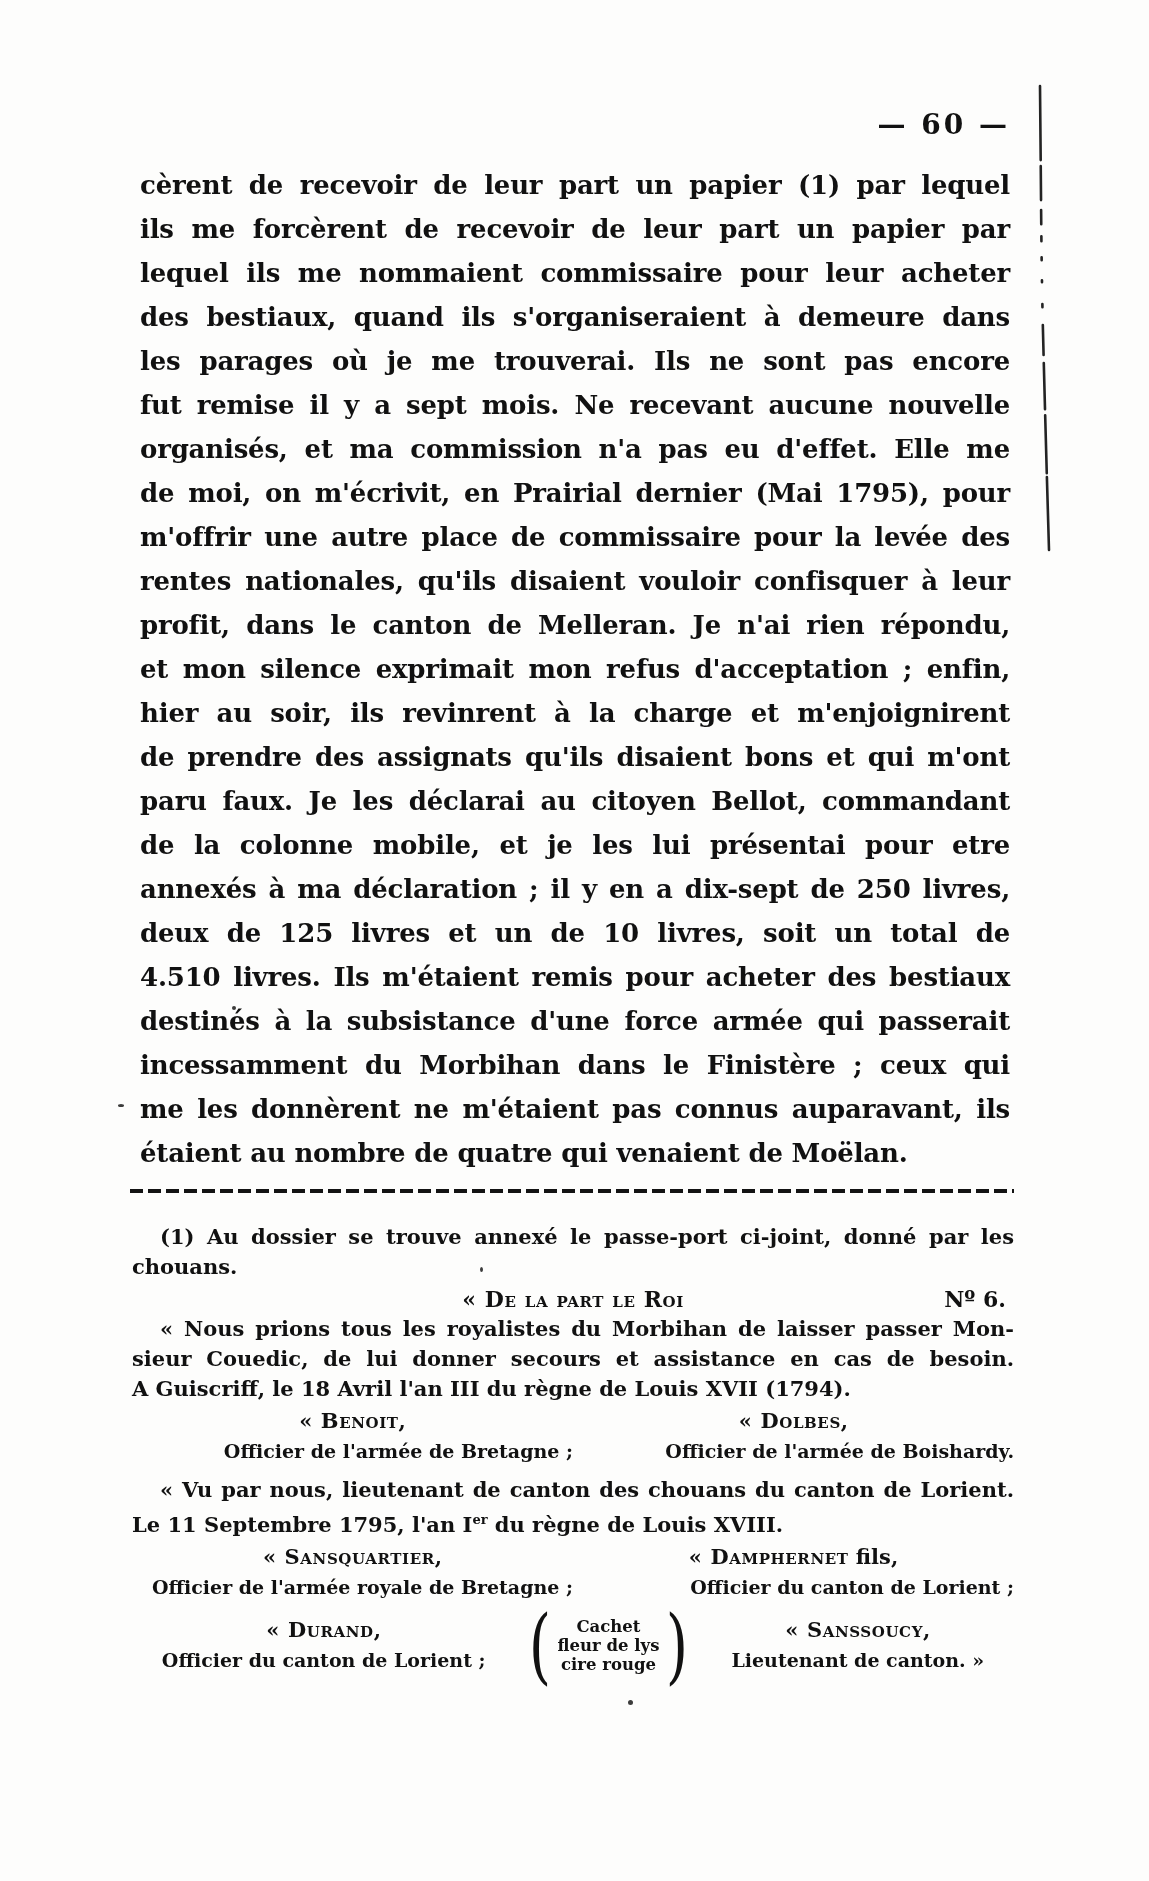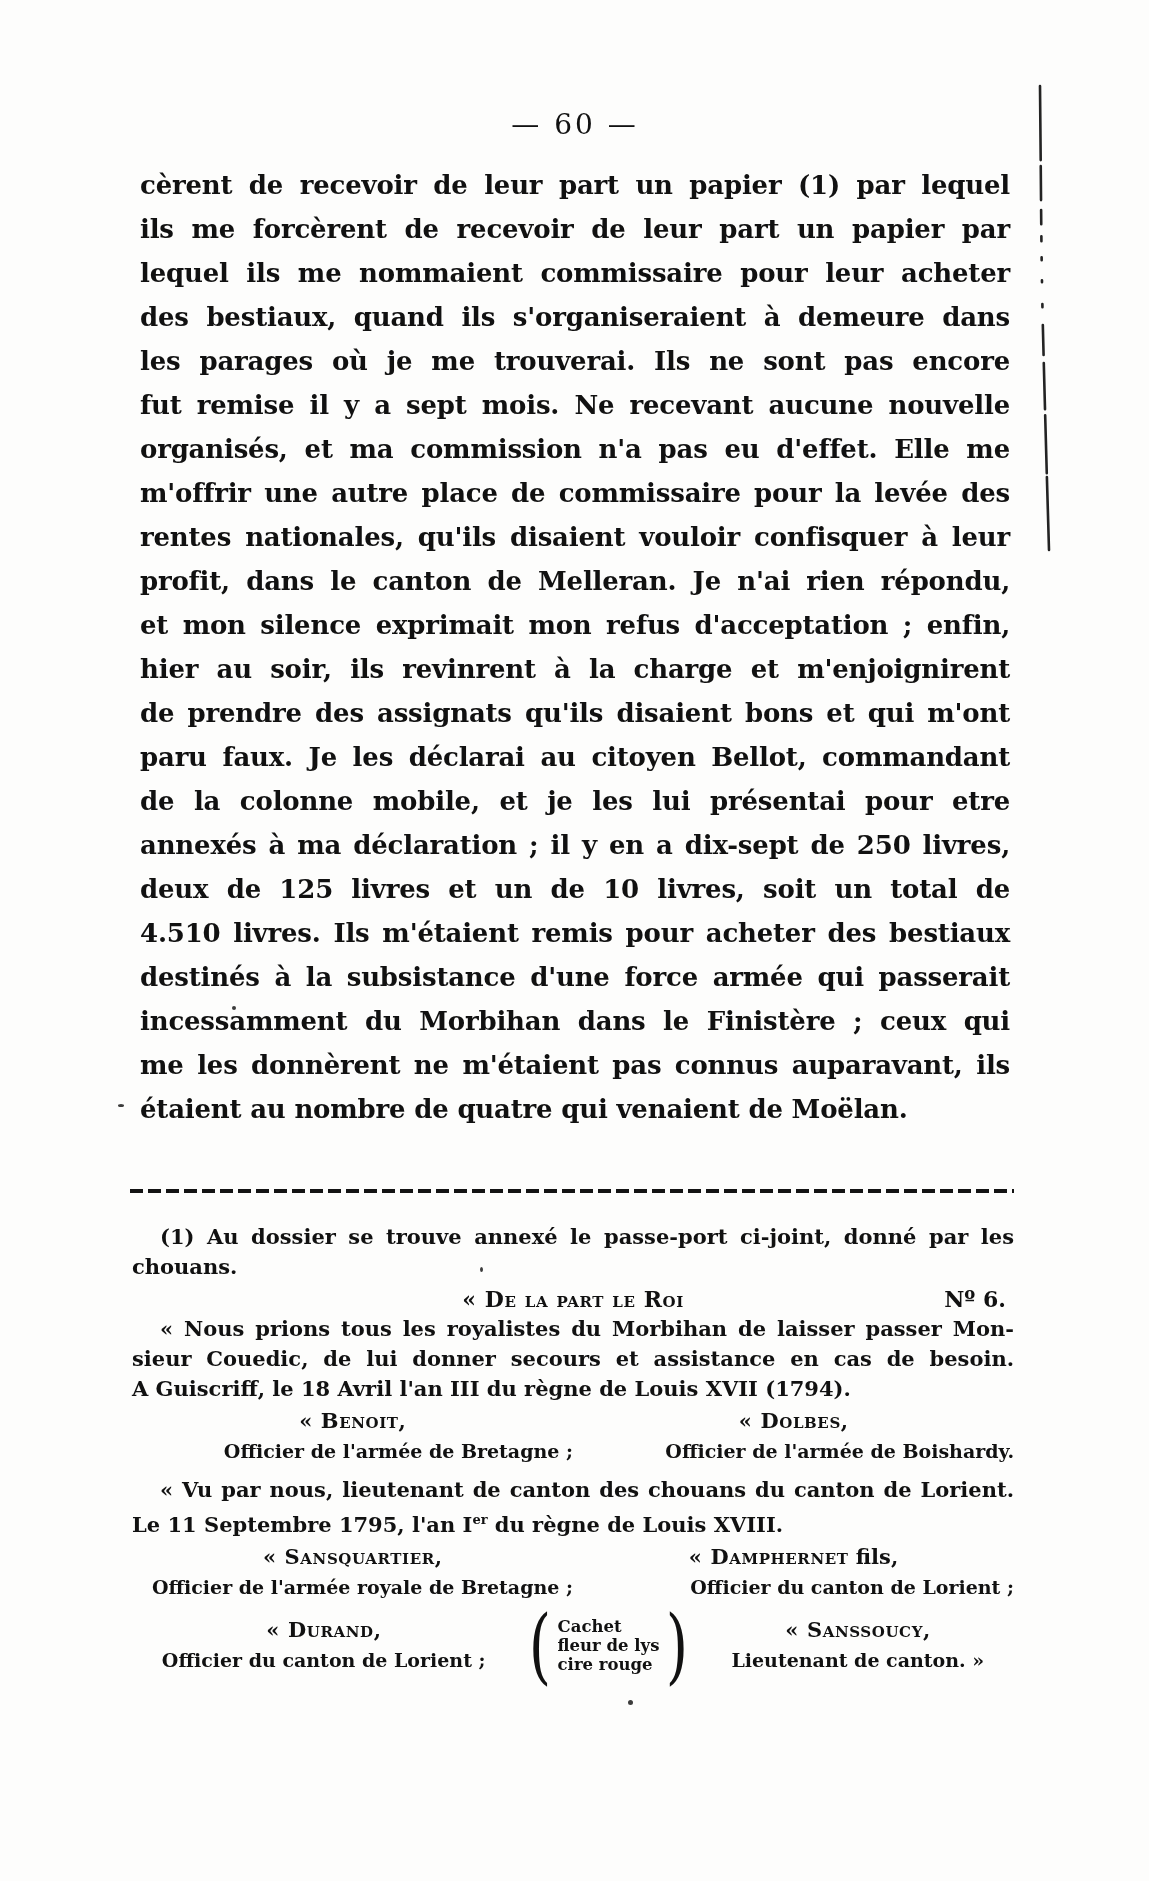--- a/index.html
+++ b/index.html
@@ -16,23 +16,23 @@
     font-family: "DejaVu Serif", "Liberation Serif", serif;
     overflow: hidden;
   }
 
   
   .pagenum {
     position: absolute;
     top: 108px;
     left: 140px;
     width: 870px;
-    text-align: center;
+    text-align: right;
     font-size: 28px;
-    font-weight: 400;
+    font-weight: 700;
     letter-spacing: 3px;
   }
 
   
   .body-block {
     position: absolute;
     top: 163px;
     left: 140px;
     width: 870px;
     font-size: 26px;
@@ -112,20 +112,21 @@
   .cachet { display: flex; align-items: center; }
   .paren {
     font-size: 82px;
     font-weight: 400;
     line-height: 0.9;
     transform: scaleX(0.7);
   }
   .cachet-lines {
     font-size: 16.5px;
     line-height: 19px;
+    text-align: center;
     font-weight: 700;
     padding: 0 2px;
   }
 
   
   .crease { position: absolute; left: 1028px; top: 72px; }
   .speck {
     position: absolute;
     background: #1a1a1a;
     border-radius: 50%;
@@ -140,20 +141,21 @@
   <div class="pagenum">— 60 —</div>
 
   <div class="body-block">
     <div class="jline">cèrent de recevoir de leur part un papier (1) par lequel</div>
     <div class="jline">ils me forcèrent de recevoir de leur part un papier par</div>
     <div class="jline">lequel ils me nommaient commissaire pour leur acheter</div>
     <div class="jline">des bestiaux, quand ils s'organiseraient à demeure dans</div>
     <div class="jline">les parages où je me trouverai. Ils ne sont pas encore</div>
     <div class="jline">fut remise il y a sept mois. Ne recevant aucune nouvelle</div>
     <div class="jline">organisés, et ma commission n'a pas eu d'effet. Elle me</div>
+    <div class="jline">de moi, on m'écrivit, en Prairial dernier (Mai 1795), pour</div>
     <div class="jline">m'offrir une autre place de commissaire pour la levée des</div>
     <div class="jline">rentes nationales, qu'ils disaient vouloir confisquer à leur</div>
     <div class="jline">profit, dans le canton de Melleran. Je n'ai rien répondu,</div>
     <div class="jline">et mon silence exprimait mon refus d'acceptation ; enfin,</div>
     <div class="jline">hier au soir, ils revinrent à la charge et m'enjoignirent</div>
     <div class="jline">de prendre des assignats qu'ils disaient bons et qui m'ont</div>
     <div class="jline">paru faux. Je les déclarai au citoyen Bellot, commandant</div>
     <div class="jline">de la colonne mobile, et je les lui présentai pour etre</div>
     <div class="jline">annexés à ma déclaration ; il y en a dix-sept de 250 livres,</div>
     <div class="jline">deux de 125 livres et un de 10 livres, soit un total de</div>

